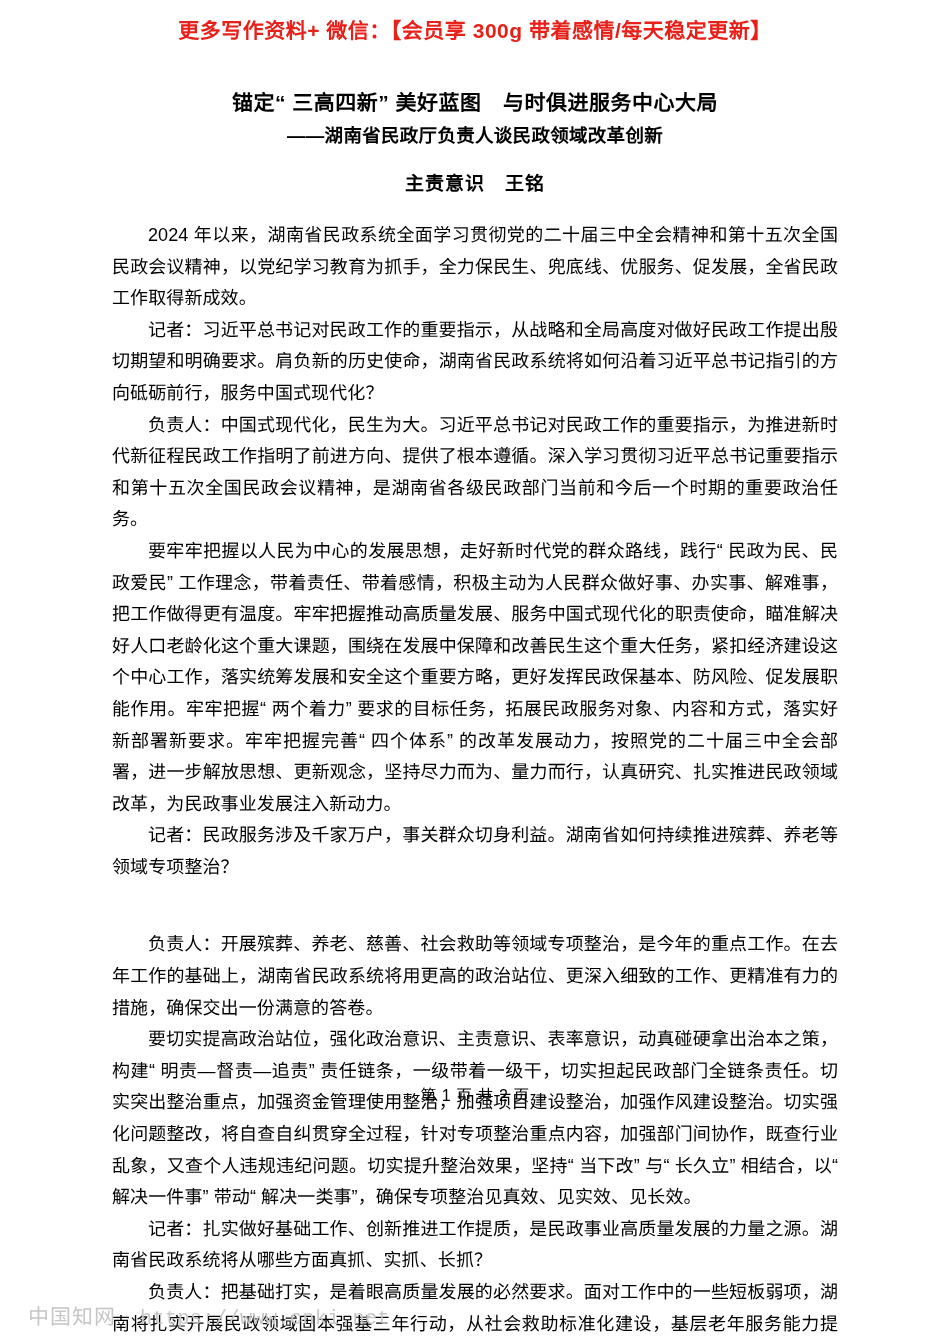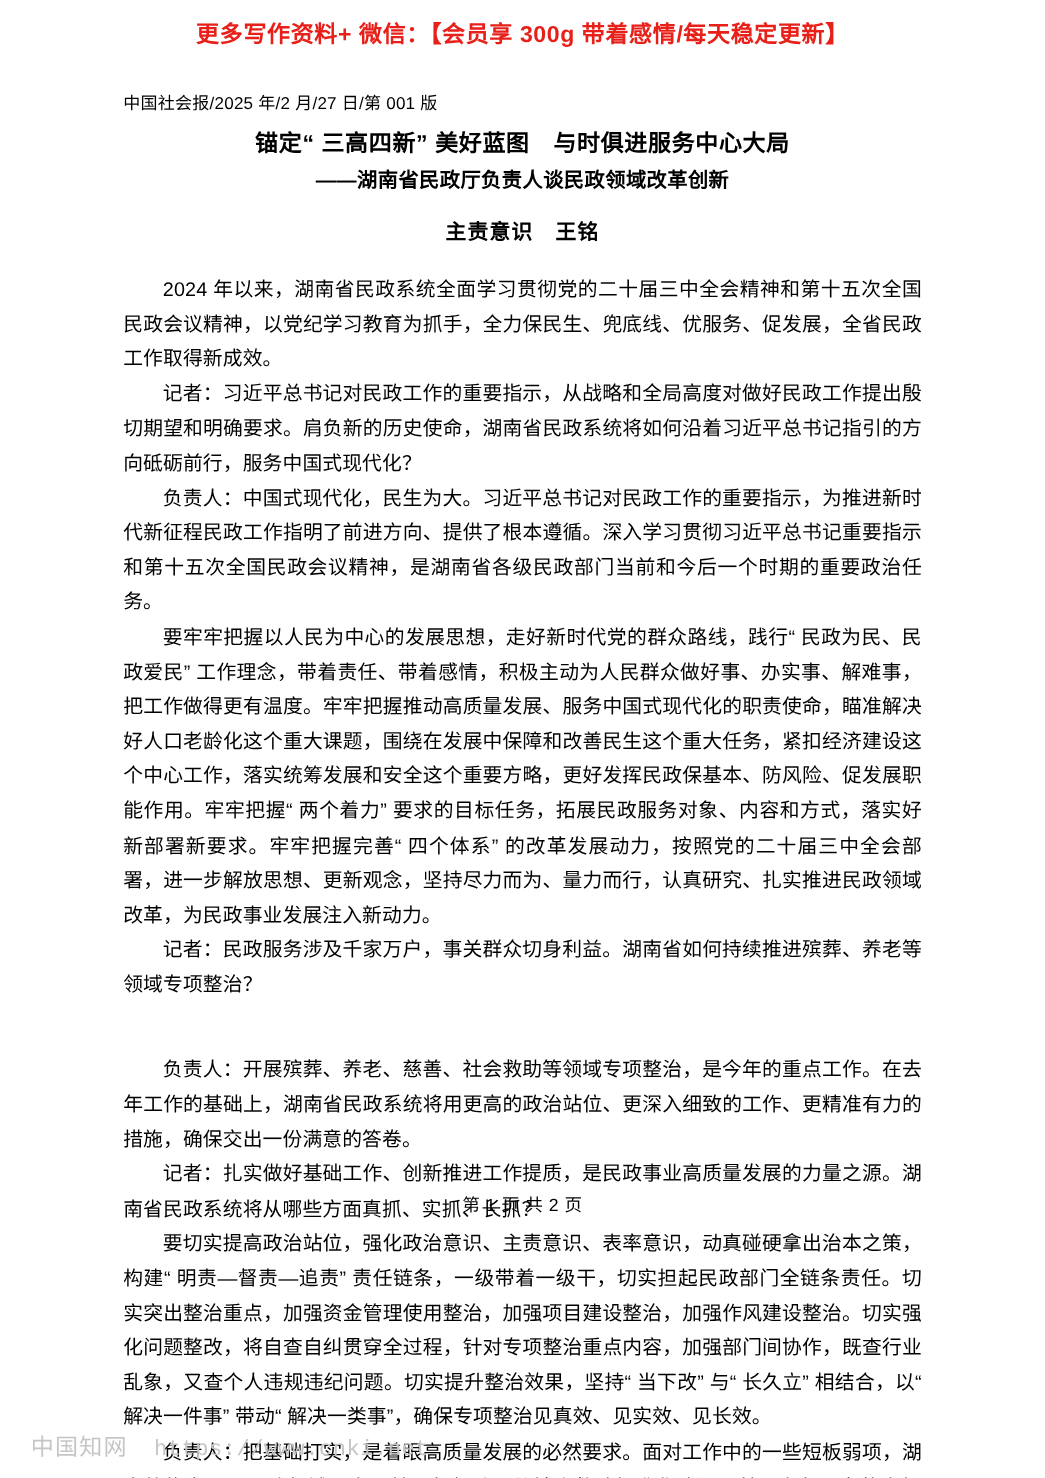--- a/index.html
+++ b/index.html
@@ -126,36 +126,35 @@
 </style>
 </head>
 <body>
 
 <div class="promo-banner">
   <span class="promo-text">更多写作资料+ 微信：【会员享 300g 带着感情/每天稳定更新】</span>
 </div>
 
 <div class="page">
 
-  <div class="pub-line">中国社会报/2025 年/2 月/27 日/第 001 版</div>
 
   <h1 class="doc-title">锚定“ 三高四新” 美好蓝图　与时俱进服务中心大局</h1>
   <h2 class="doc-subtitle">——湖南省民政厅负责人谈民政领域改革创新</h2>
 
   <div class="byline">主责意识　王铭</div>
 
   <div class="body-block">
     <p class="para">2024 年以来，湖南省民政系统全面学习贯彻党的二十届三中全会精神和第十五次全国民政会议精神，以党纪学习教育为抓手，全力保民生、兜底线、优服务、促发展，全省民政工作取得新成效。</p>
     <p class="para">记者：习近平总书记对民政工作的重要指示，从战略和全局高度对做好民政工作提出殷切期望和明确要求。肩负新的历史使命，湖南省民政系统将如何沿着习近平总书记指引的方向砥砺前行，服务中国式现代化？</p>
     <p class="para">负责人：中国式现代化，民生为大。习近平总书记对民政工作的重要指示，为推进新时代新征程民政工作指明了前进方向、提供了根本遵循。深入学习贯彻习近平总书记重要指示和第十五次全国民政会议精神，是湖南省各级民政部门当前和今后一个时期的重要政治任务。</p>
     <p class="para">要牢牢把握以人民为中心的发展思想，走好新时代党的群众路线，践行“ 民政为民、民政爱民” 工作理念，带着责任、带着感情，积极主动为人民群众做好事、办实事、解难事，把工作做得更有温度。牢牢把握推动高质量发展、服务中国式现代化的职责使命，瞄准解决好人口老龄化这个重大课题，围绕在发展中保障和改善民生这个重大任务，紧扣经济建设这个中心工作，落实统筹发展和安全这个重要方略，更好发挥民政保基本、防风险、促发展职能作用。牢牢把握“ 两个着力” 要求的目标任务，拓展民政服务对象、内容和方式，落实好新部署新要求。牢牢把握完善“ 四个体系” 的改革发展动力，按照党的二十届三中全会部署，进一步解放思想、更新观念，坚持尽力而为、量力而行，认真研究、扎实推进民政领域改革，为民政事业发展注入新动力。</p>
     <p class="para gap-after">记者：民政服务涉及千家万户，事关群众切身利益。湖南省如何持续推进殡葬、养老等领域专项整治？</p>
     <p class="para">负责人：开展殡葬、养老、慈善、社会救助等领域专项整治，是今年的重点工作。在去年工作的基础上，湖南省民政系统将用更高的政治站位、更深入细致的工作、更精准有力的措施，确保交出一份满意的答卷。</p>
+    <p class="para">要切实提高政治站位，强化政治意识、主责意识、表率意识，动真碰硬拿出治本之策，构建“ 明责—督责—追责” 责任链条，一级带着一级干，切实担起民政部门全链条责任。切实突出整治重点，加强资金管理使用整治，加强项目建设整治，加强作风建设整治。切实强化问题整改，将自查自纠贯穿全过程，针对专项整治重点内容，加强部门间协作，既查行业乱象，又查个人违规违纪问题。切实提升整治效果，坚持“ 当下改” 与“ 长久立” 相结合，以“ 解决一件事” 带动“ 解决一类事”，确保专项整治见真效、见实效、见长效。</p>
     <p class="para">记者：扎实做好基础工作、创新推进工作提质，是民政事业高质量发展的力量之源。湖南省民政系统将从哪些方面真抓、实抓、长抓？</p>
-    <p class="para">要切实提高政治站位，强化政治意识、主责意识、表率意识，动真碰硬拿出治本之策，构建“ 明责—督责—追责” 责任链条，一级带着一级干，切实担起民政部门全链条责任。切实突出整治重点，加强资金管理使用整治，加强项目建设整治，加强作风建设整治。切实强化问题整改，将自查自纠贯穿全过程，针对专项整治重点内容，加强部门间协作，既查行业乱象，又查个人违规违纪问题。切实提升整治效果，坚持“ 当下改” 与“ 长久立” 相结合，以“ 解决一件事” 带动“ 解决一类事”，确保专项整治见真效、见实效、见长效。</p>
     <p class="para">负责人：把基础打实，是着眼高质量发展的必然要求。面对工作中的一些短板弱项，湖南将扎实开展民政领域固本强基三年行动，从社会救助标准化建设，基层老年服务能力提升，养老机构提质升级，留守儿童、流动儿童和困境儿童关爱服务质量提升，文明治丧生态安葬治理，安全</p>
   </div>
 </div>
 
 <div class="footer-pages">第 1 页 共 2 页</div>
 
 <div class="watermark">
   <span class="wm-brand">中国知网</span>
   <span class="wm-url">https://www.cnki.net</span>
 </div>

